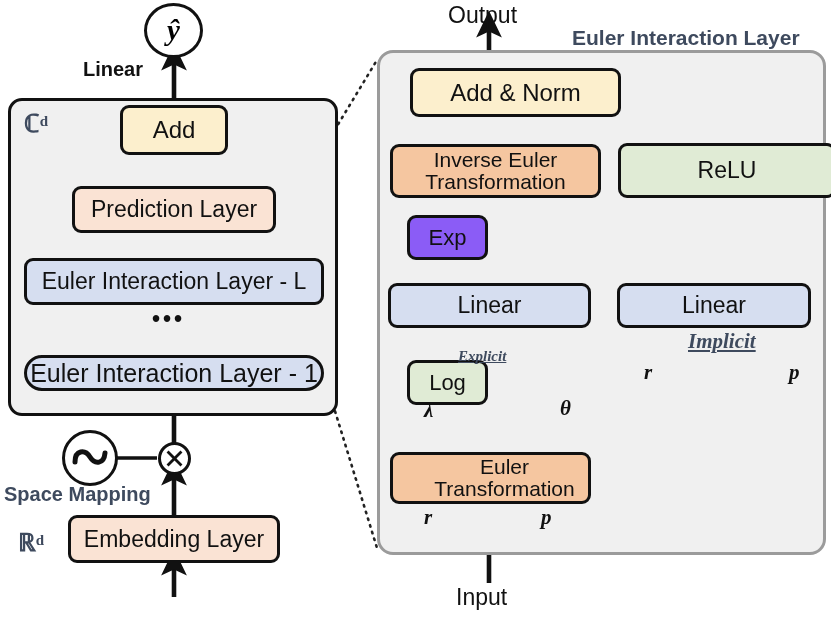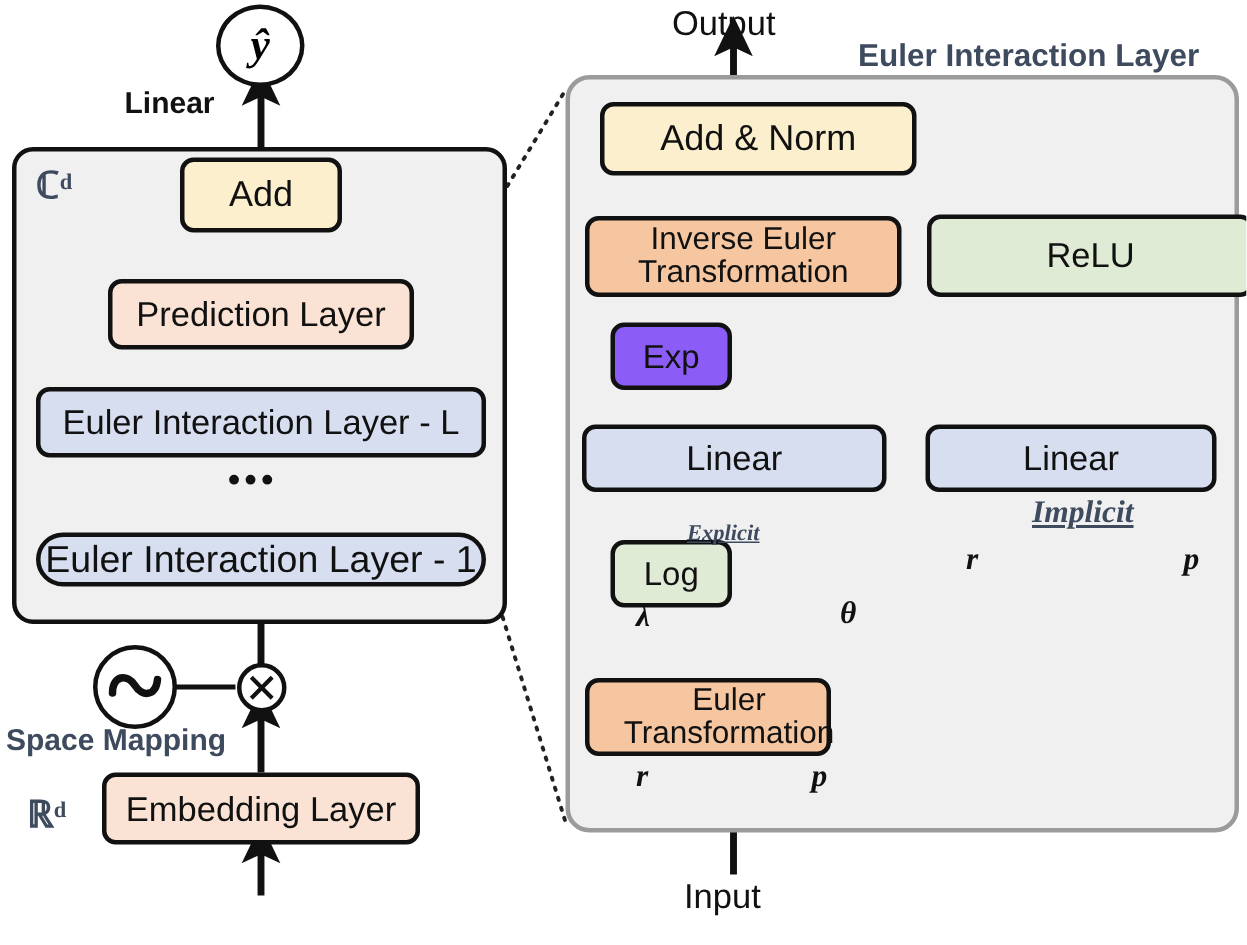--- a/index.html
+++ b/index.html
@@ -203,21 +203,21 @@
 
   <div class="node" style="left:68px;top:515px;width:212px;height:48px;background:#fae3d4;font-size:23px;">
     <span>Embedding Layer</span>
   </div>
 
 
   <div class="lbl" style="left:448px;top:2px;font-size:23px;">Output</div>
 
   <div class="lbl lbl-slate" style="left:572px;top:26px;font-size:21px;">Euler Interaction Layer</div>
 
-  <div class="node" style="left:400px;top:68px;width:211px;height:49px;background:#fcefcd;font-size:24px;">
+  <div class="node" style="left:410px;top:68px;width:211px;height:49px;background:#fcefcd;font-size:24px;">
     <span>Add &amp; Norm</span>
   </div>
 
   <div class="node" style="left:390px;top:144px;width:211px;height:54px;background:#f5c6a0;font-size:21px;">
     <span style="white-space:pre-line;">Inverse Euler
 Transformation</span>
   </div>
 
   <div class="node" style="left:618px;top:143px;width:218px;height:55px;background:#e0ebd5;font-size:23px;">
     <span>ReLU</span>
@@ -236,21 +236,21 @@
   </div>
 
   <div class="lbl lbl-ul" style="left:458px;top:348px;font-size:15px;">Explicit</div>
 
   <div class="lbl lbl-ul" style="left:688px;top:329px;font-size:21px;">Implicit</div>
 
   <div class="node" style="left:407px;top:360px;width:81px;height:45px;background:#e0ebd5;font-size:22px;">
     <span>Log</span>
   </div>
 
-  <div class="node" style="left:390px;top:452px;width:164px;height:52px;background:#f5c6a0;font-size:21px;padding-left:28px;">
+  <div class="node" style="left:390px;top:452px;width:201px;height:52px;background:#f5c6a0;font-size:21px;padding-left:28px;">
     <span style="white-space:pre-line;">Euler
 Transformation</span>
   </div>
 
   <div class="lbl math" style="left:424px;top:398px;font-size:21px;">λ</div>
   <div class="lbl math" style="left:560px;top:396px;font-size:21px;">θ</div>
   <div class="lbl math" style="left:424px;top:505px;font-size:21px;">r</div>
   <div class="lbl math" style="left:541px;top:505px;font-size:21px;">p</div>
   <div class="lbl math" style="left:644px;top:360px;font-size:21px;">r</div>
   <div class="lbl math" style="left:789px;top:360px;font-size:21px;">p</div>

